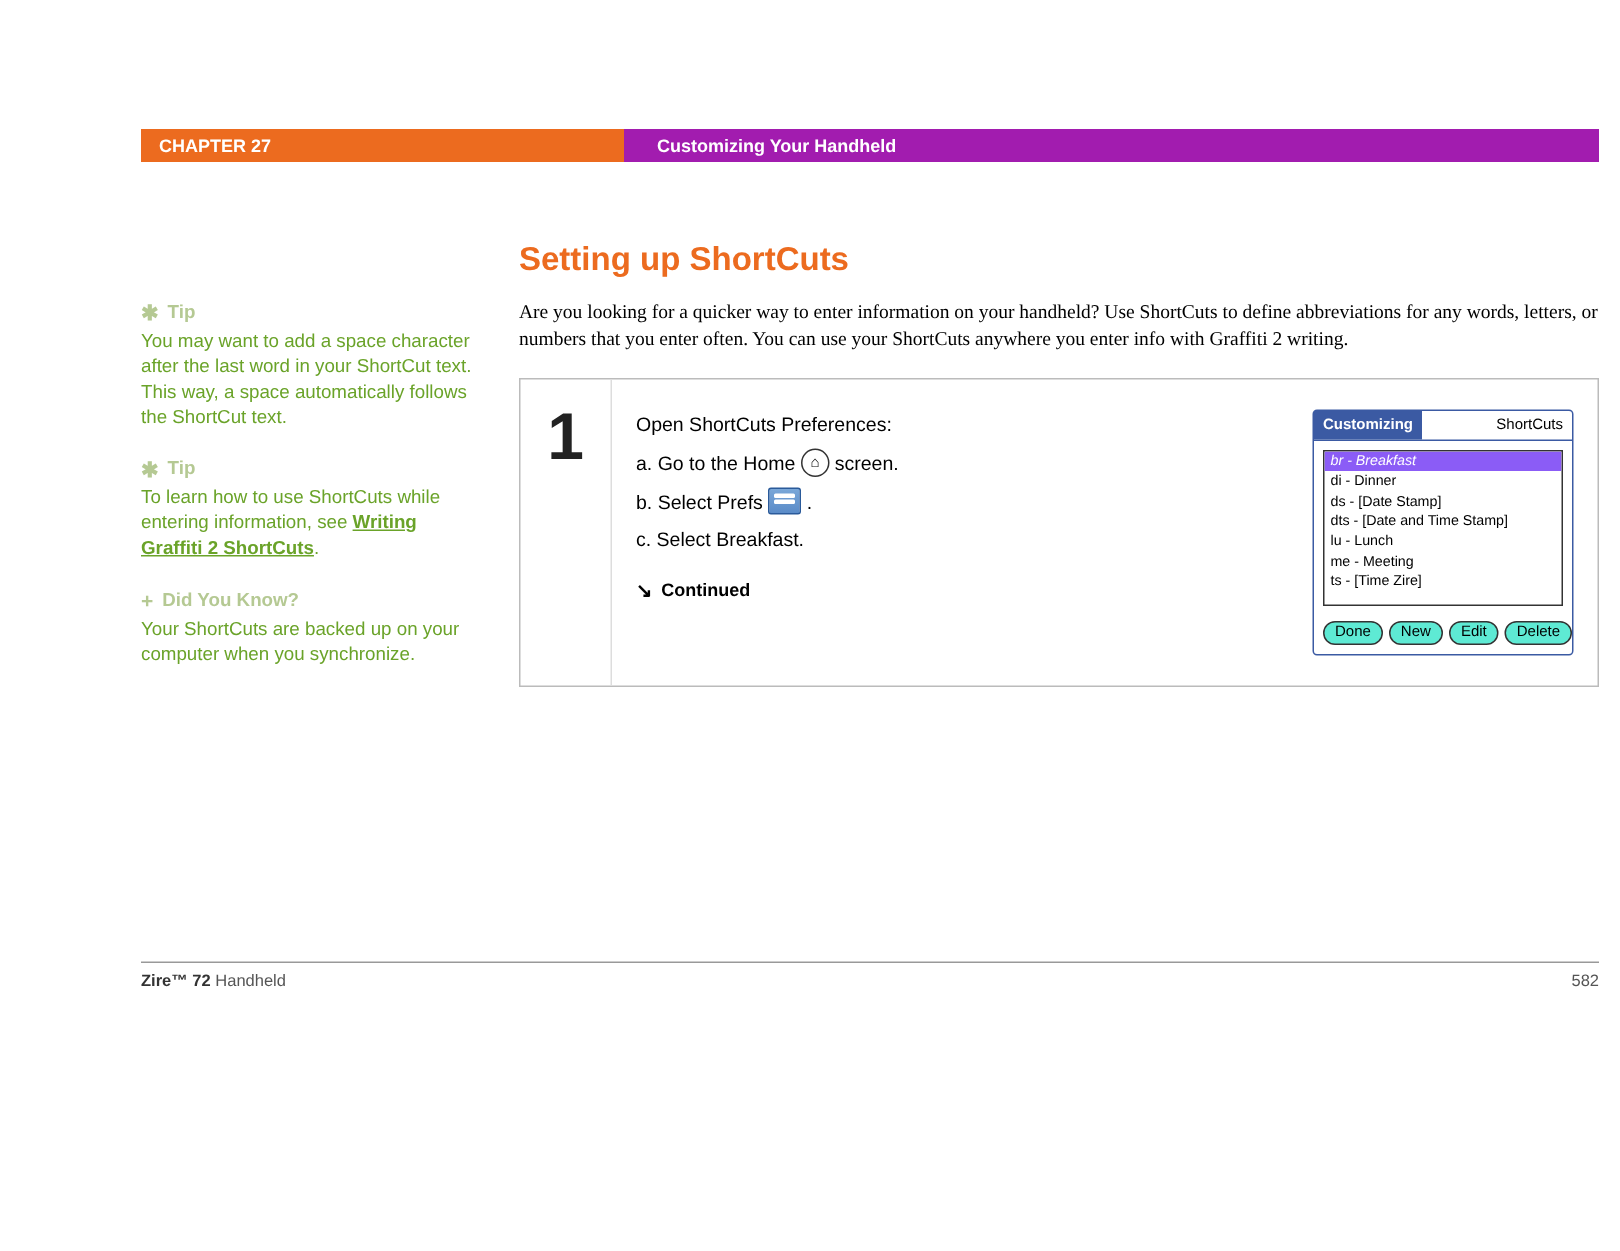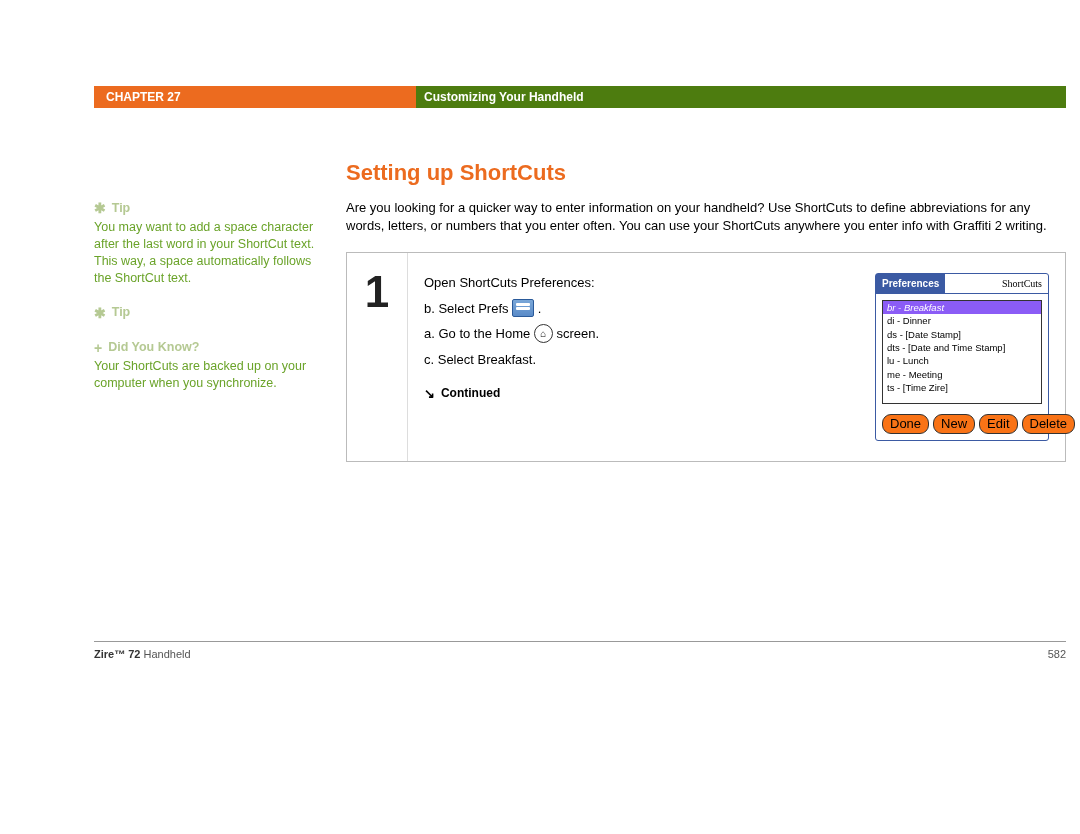--- a/index.html
+++ b/index.html
@@ -29,25 +29,25 @@
   .header-chapter {
     background: #ec6b1f;
     color: #fff;
     font-weight: bold;
     font-size: 12px;
     padding: 4px 12px;
     width: 322px;
     box-sizing: border-box;
   }
   .header-title {
-    background: #4d7c0f;
+    background: #a21caf;
     color: #fff;
     font-weight: bold;
     font-size: 12px;
-    padding: 4px 8px;
+    padding: 4px 22px;
     flex: 1;
   }
   .content {
     position: absolute;
     top: 160px;
     left: 54px;
     right: 54px;
     bottom: 80px;
     display: flex;
   }
@@ -87,20 +87,21 @@
   .section-title {
     color: #ec6b1f;
     font-size: 22px;
     font-weight: bold;
     margin: 0 0 8px 0;
   }
   .intro {
     font-size: 13px;
     line-height: 1.35;
     margin-bottom: 18px;
+    font-family: Liberation Serif, serif;
   }
   .step-box {
     border: 1px solid #bbb;
     display: flex;
     min-height: 200px;
   }
   .step-number {
     width: 60px;
     font-size: 44px;
     font-weight: bold;
@@ -188,21 +189,20 @@
     font-weight: bold;
     padding: 2px 6px;
     font-size: 10px;
   }
   .device-tab-right {
     flex: 1;
     text-align: right;
     padding: 2px 6px;
     color: #000;
     font-size: 10px;
-    font-family: Liberation Serif, serif;
   }
   .device-list {
     margin: 6px;
     border: 1px solid #333;
     background: #fff;
     height: 102px;
     overflow: hidden;
   }
   .device-list .item {
     padding: 0px 4px;
@@ -217,22 +217,22 @@
   .device-buttons {
     display: flex;
     gap: 4px;
     padding: 4px 6px 6px;
     justify-content: flex-start;
   }
   .device-btn {
     border: 1px solid #333;
     border-radius: 9px;
     padding: 0px 7px;
-    font-size: 13px;
-    background: #f97316;
+    font-size: 10px;
+    background: #5eead4;
     line-height: 1.4;
   }
   .footer {
     position: absolute;
     bottom: 40px;
     left: 54px;
     right: 54px;
     border-top: 1px solid #999;
     padding-top: 6px;
     display: flex;
@@ -262,20 +262,23 @@
           <span>Tip</span>
         </div>
         <div class="tip-text">You may want to add a space character after the last word in your ShortCut text. This way, a space automatically follows the ShortCut text.</div>
       </div>
 
       <div class="tip-block">
         <div class="tip-label">
           <span class="asterisk-icon">✱</span>
           <span>Tip</span>
         </div>
+        <div class="tip-text">
+          <span>To learn how to use ShortCuts while entering information, see </span><a href="#">Writing Graffiti 2 ShortCuts</a><span>.</span>
+        </div>
       </div>
 
       <div class="dyk-block">
         <div class="dyk-label">
           <span class="plus-icon">+</span>
           <span>Did You Know?</span>
         </div>
         <div class="tip-text">Your ShortCuts are backed up on your computer when you synchronize.</div>
       </div>
 
@@ -284,39 +287,39 @@
     <div class="main">
       <h2 class="section-title">Setting up ShortCuts</h2>
       <p class="intro">Are you looking for a quicker way to enter information on your handheld? Use ShortCuts to define abbreviations for any words, letters, or numbers that you enter often. You can use your ShortCuts anywhere you enter info with Graffiti 2 writing.</p>
 
       <div class="step-box">
         <div class="step-number">1</div>
         <div class="step-content">
           <div class="step-text">
             <div class="line">Open ShortCuts Preferences:</div>
             <div class="line">
+              <span>a.  Go to the Home </span>
+              <span class="home-icon">⌂</span>
+              <span> screen.</span>
+            </div>
+            <div class="line">
               <span>b.  Select Prefs </span>
               <span class="prefs-icon"></span>
               <span> .</span>
-            </div>
-            <div class="line">
-              <span>a.  Go to the Home </span>
-              <span class="home-icon">⌂</span>
-              <span> screen.</span>
             </div>
             <div class="line">c.  Select Breakfast.</div>
             <div class="continued">
               <span class="arrow-diag">↘</span>
               <span>Continued</span>
             </div>
           </div>
 
           <div class="device">
             <div class="device-header">
-              <div class="device-tab-left">Preferences</div>
+              <div class="device-tab-left">Customizing</div>
               <div class="device-tab-right">ShortCuts</div>
             </div>
             <div class="device-list">
               <div class="item selected">br - Breakfast</div>
               <div class="item">di - Dinner</div>
               <div class="item">ds - [Date Stamp]</div>
               <div class="item">dts - [Date and Time Stamp]</div>
               <div class="item">lu - Lunch</div>
               <div class="item">me - Meeting</div>
               <div class="item">ts - [Time Zire]</div>

